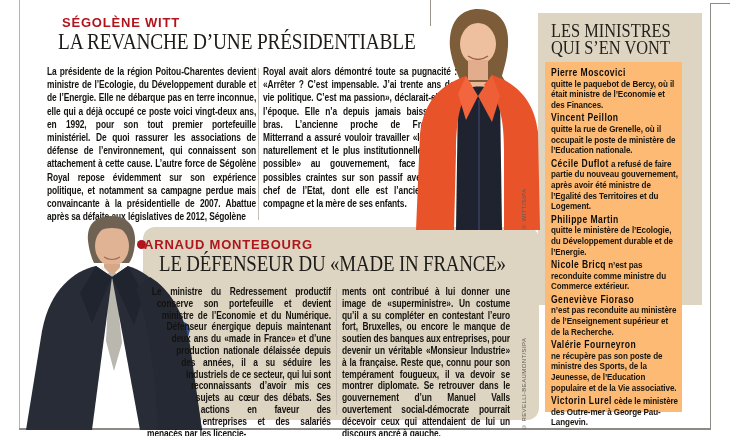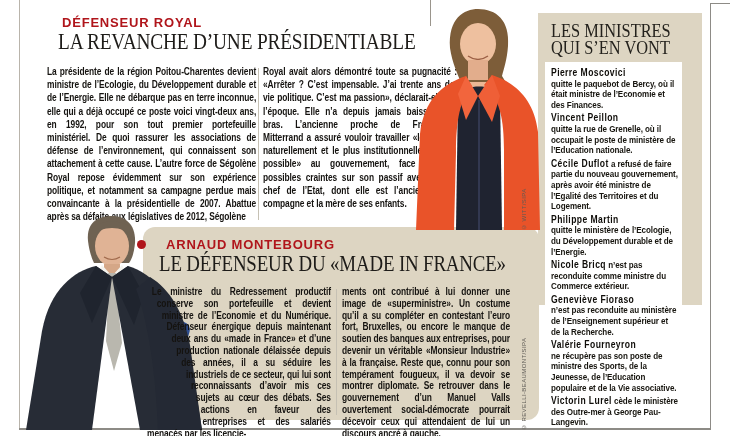--- a/index.html
+++ b/index.html
@@ -42,42 +42,42 @@
   .credit{position:absolute;font-size:6px;color:#5d5a55;letter-spacing:.4px;
           writing-mode:vertical-rl;transform:rotate(180deg);white-space:nowrap;z-index:2;}
 
   
   .sidebar-box{position:absolute;left:538px;top:13px;width:164px;height:292px;
                background:var(--beige);}
   .sidebar-title{position:absolute;left:13px;top:9px;font-family:"Liberation Serif", serif;
                  font-size:19.5px;line-height:17px;color:#23211c;transform:scaleX(.84);
                  transform-origin:left top;white-space:nowrap;}
   .sidebar-white{position:absolute;left:7px;top:49px;width:137px;height:350px;
-                 background:#ffffff;text-decoration:underline;}
+                 background:#fdba74;text-decoration:underline;}
   .minister-list{position:absolute;left:6px;top:6px;width:152px;transform:scaleX(.84);
                  transform-origin:left top;}
   .minister{margin:0 0 3px 0;font-size:9.6px;line-height:10.6px;font-weight:700;
             color:#17150f;letter-spacing:-.1px;}
   .m-name{font-weight:800;font-size:10.2px;letter-spacing:.5px;color:#0f0d09;}
 
   .z2{z-index:2;}
 </style>
 </head>
 <body>
 
 <div class="page">
 
   <div class="rule rule-left"></div>
   <div class="rule rule-bottom"></div>
   <div class="rule rule-right"></div>
   <div class="rule rule-topright"></div>
   <div class="rule rule-photo-top"></div>
 
   <section>
-    <div class="kicker" style="left:62px;top:15px;">DÉFENSEUR ROYAL</div>
+    <div class="kicker" style="left:62px;top:15px;">SÉGOLÈNE WITT</div>
     <h1 class="headline" style="left:58px;top:29px;margin:0;">LA REVANCHE D’UNE PRÉSIDENTIABLE</h1>
 
     <p class="bodycol" style="left:47px;top:65px;width:249px;margin:0;"><b>La présidente</b><span> de la région Poitou-Charentes devient ministre de l’Ecologie, du Développement durable et de l’Energie. Elle ne débarque pas en terre inconnue, elle qui a déjà occupé ce poste voici vingt-deux ans, en 1992, pour son tout premier portefeuille ministériel. De quoi rassurer les associations de défense de l’environnement, qui connaissent son attachement à cette cause. L’autre force de Ségolène Royal repose évidemment sur son expérience politique, et notamment sa campagne perdue mais convaincante à la présidentielle de 2007. Abattue après sa défaite aux législatives de 2012, Ségolène</span></p>
 
     <div class="colrule" style="left:258px;top:68px;height:152px;"></div>
 
     <p class="bodycol" style="left:263px;top:65px;width:234px;margin:0;"><span class="sandbag-r"></span><span>Royal avait alors démontré toute sa pugnacité : «Arrêter ? C’est impensable. J’ai trente ans de vie politique. C’est ma passion», déclarait-elle à l’époque. Elle n’a depuis jamais baissé les bras. L’ancienne proche de François Mitterrand a assuré vouloir travailler «le plus naturellement et le plus institutionnellement possible» au gouvernement, face aux possibles craintes sur son passif avec le chef de l’Etat, dont elle est l’ancienne compagne et la mère de ses enfants.</span></p>
 
     <svg class="photo" style="left:416px;top:2px;" width="124" height="228" viewBox="0 0 124 228">
       <path d="M34,46 C32,16 48,7 62,7 C80,7 94,18 92,44 C91,58 88,66 86,74 C90,80 92,84 90,88 L74,82 L46,82 C42,74 36,60 34,46 Z" fill="#7d5d39"></path>
@@ -92,21 +92,21 @@
       <path d="M50,74 L62,94 L50,118 L42,92 Z" fill="#f2653d"></path>
       <path d="M76,73 L62,94 L76,120 L84,94 Z" fill="#ef5f37"></path>
     </svg>
     <div class="credit" style="left:521px;top:158px;height:72px;">© WITT/SIPA</div>
   </section>
 
   <section>
     <div class="beige-box"></div>
     <div class="red-dot"></div>
 
-    <div class="kicker z2" style="left:166px;top:237px;">ARNAUD MONTEBOURG</div>
+    <div class="kicker z2" style="left:144px;top:237px;">ARNAUD MONTEBOURG</div>
     <h2 class="headline z2" style="left:159px;top:251px;margin:0;font-size:22.5px;">LE DÉFENSEUR DU «MADE IN FRANCE»</h2>
 
     <p class="bodycol z2" style="left:147px;top:286px;width:219px;line-height:11.8px;margin:0;"><span class="sandbag-l"></span><b>Le ministre</b><span> du Redressement productif conserve son portefeuille et devient ministre de l’Economie et du Numérique. Défenseur énergique depuis maintenant deux ans du «made in France» et d’une production nationale délaissée depuis des années, il a su séduire les industriels de ce secteur, qui lui sont reconnaissants d’avoir mis ces sujets au cœur des débats. Ses actions en faveur des entreprises et des salariés menacés par les licencie-</span></p>
 
     <div class="colrule z2" style="left:336px;top:289px;height:126px;"></div>
 
     <p class="bodycol z2" style="left:342px;top:286px;width:200px;line-height:11.8px;margin:0;"><span>ments ont contribué à lui donner une image de «superministre». Un costume qu’il a su compléter en contestant l’euro fort, Bruxelles, ou encore le manque de soutien des banques aux entreprises, pour devenir un véritable «Monsieur Industrie» à la française. Reste que, connu pour son tempérament fougueux, il va devoir se montrer diplomate. Se retrouver dans le gouvernement d’un Manuel Valls ouvertement social-démocrate pourrait décevoir ceux qui attendaient de lui un discours ancré à gauche.</span></p>
 
     <svg class="photo" style="left:22px;top:213px;" width="185" height="217" viewBox="0 0 185 217">
       <path d="M66,28 C64,8 78,3 90,3 C104,3 114,12 113,30 C112,40 110,46 107,50 L72,50 C69,44 67,36 66,28 Z" fill="#6f6252"></path>

